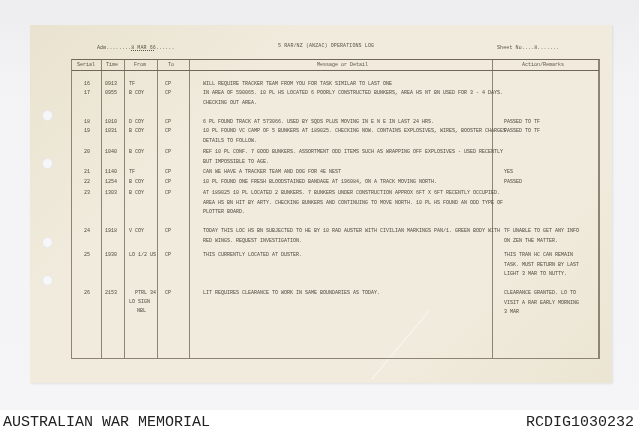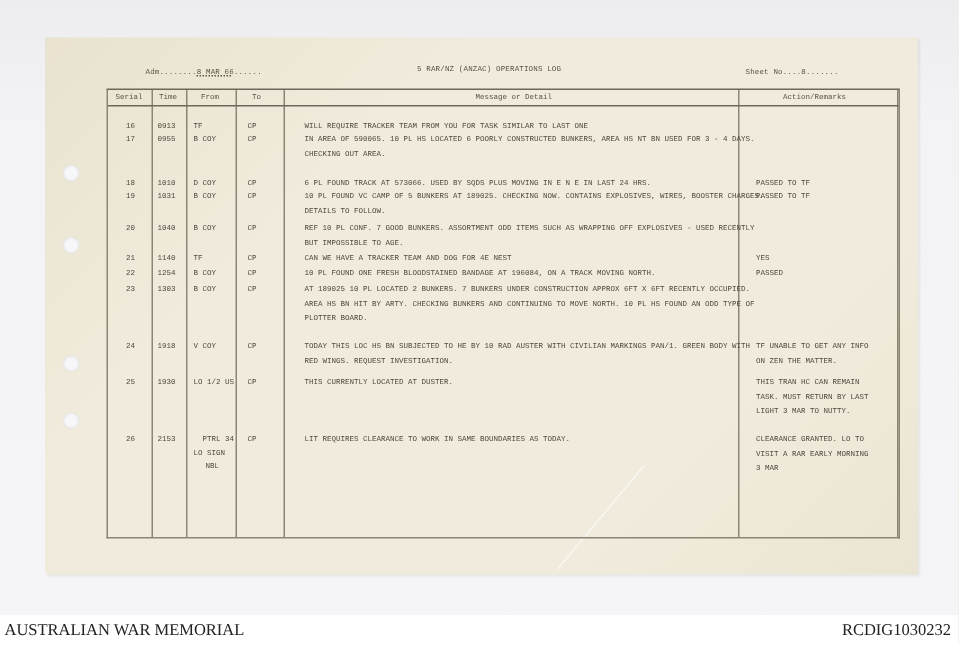--- a/index.html
+++ b/index.html
@@ -40,21 +40,21 @@
   .row { position: absolute; left: 0; width: 100%; }
   .cell { position: absolute; font-size: 5px; color: #4f493e; line-height: 9px; white-space: nowrap; }
   .c-serial { left: 12px; }
   .c-time { left: 33px; }
   .c-from { left: 57px; }
   .c-to { left: 93px; }
   .c-msg { left: 131px; }
   .c-action { left: 432px; }
   .footer {
     position: absolute; left: 0; top: 410px; width: 639px; height: 20px; background: #ffffff;
-    font-family: Liberation Serif, serif; font-size: 11px; color: #222;
+    font-family: Liberation Mono, monospace; font-size: 15px; color: #222;
   }
   .footer .left { position: absolute; left: 3px; top: 4px; }
   .footer .right { position: absolute; right: 5px; top: 4px; }
   .crease {
     position: absolute; left: 400px; top: 300px; width: 1px; height: 90px;
     background: rgba(255,255,255,0.6); transform: rotate(40deg);
   }
 </style>
 </head>
 <body>

